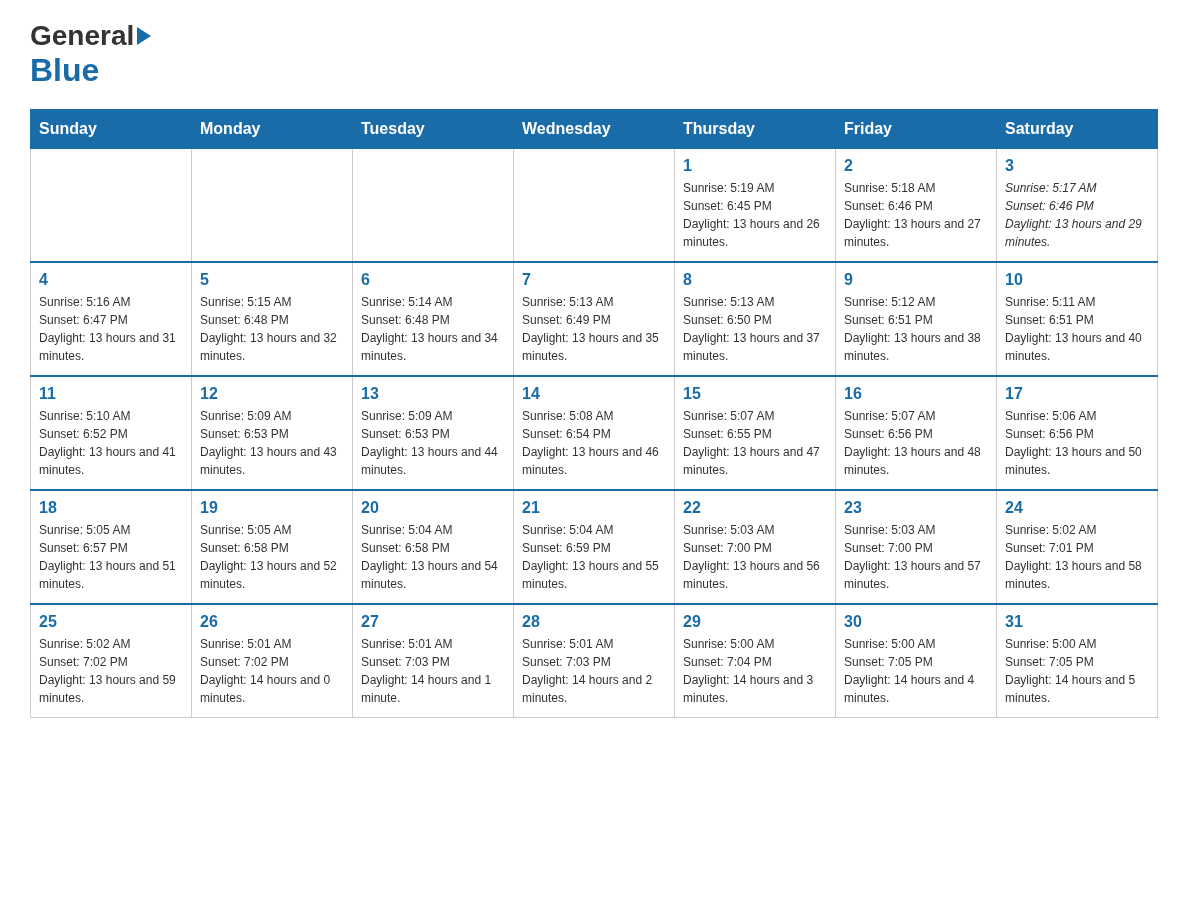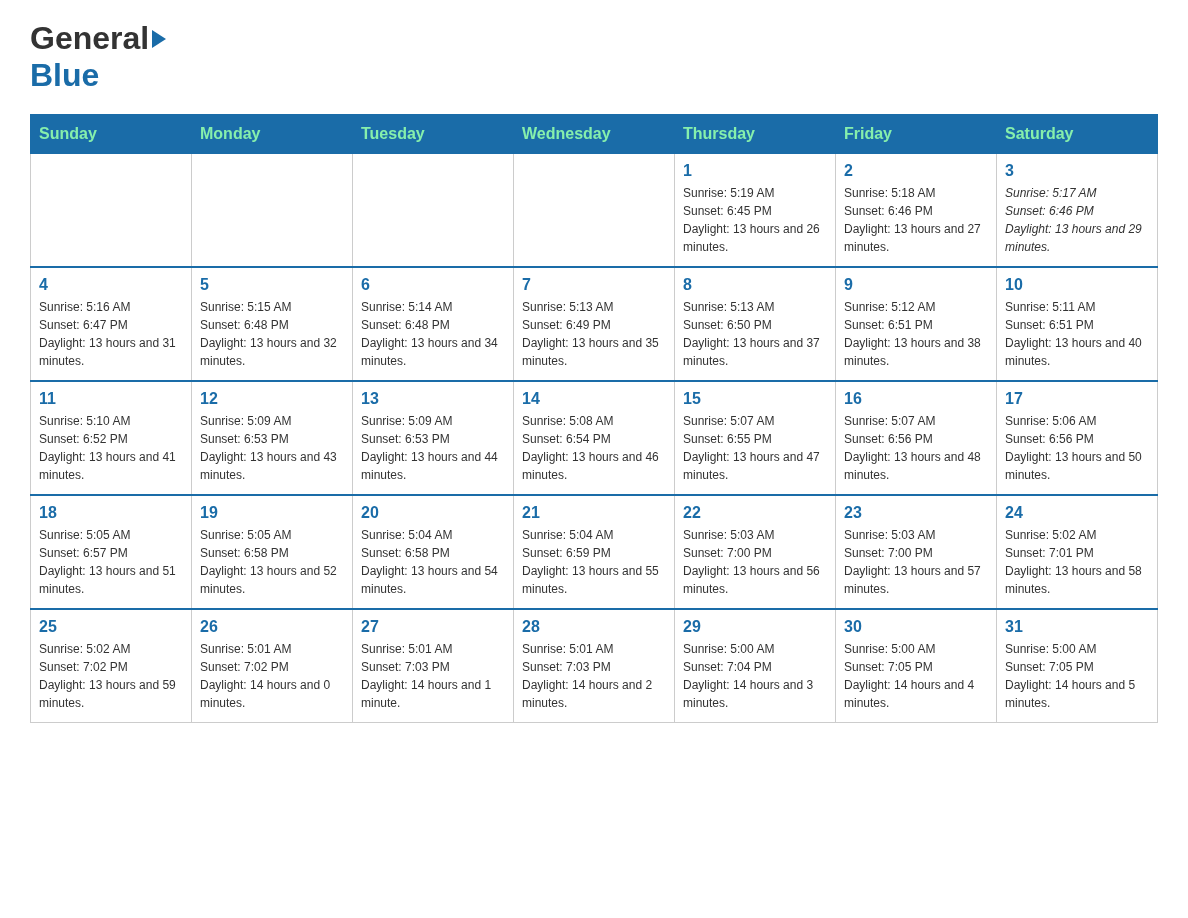--- a/index.html
+++ b/index.html
@@ -16,21 +16,21 @@
       justify-content: space-between;
       align-items: flex-start;
       margin-bottom: 20px;
     }
     .logo {
       display: flex;
       flex-direction: column;
       align-items: flex-start;
     }
     .logo-general {
-      font-size: 32px;
+      font-size: 28px;
       font-weight: bold;
       color: #333;
     }
     .logo-blue {
       font-size: 32px;
       font-weight: bold;
       color: #1a6ca8;
       display: flex;
       align-items: center;
     }
@@ -56,21 +56,21 @@
       color: #555;
       margin-top: 4px;
     }
     .calendar {
       width: 100%;
       border-collapse: collapse;
       border: 1px solid #aaa;
     }
     .calendar th {
       background-color: #1a6ca8;
-      color: #86efac;
+      color: #ffffff;
       font-size: 16px;
       font-weight: bold;
       padding: 10px 8px;
       text-align: left;
       border: 1px solid #1a6ca8;
     }
     .calendar td {
       vertical-align: top;
       border: 1px solid #ccc;
       padding: 8px 8px 10px 8px;

